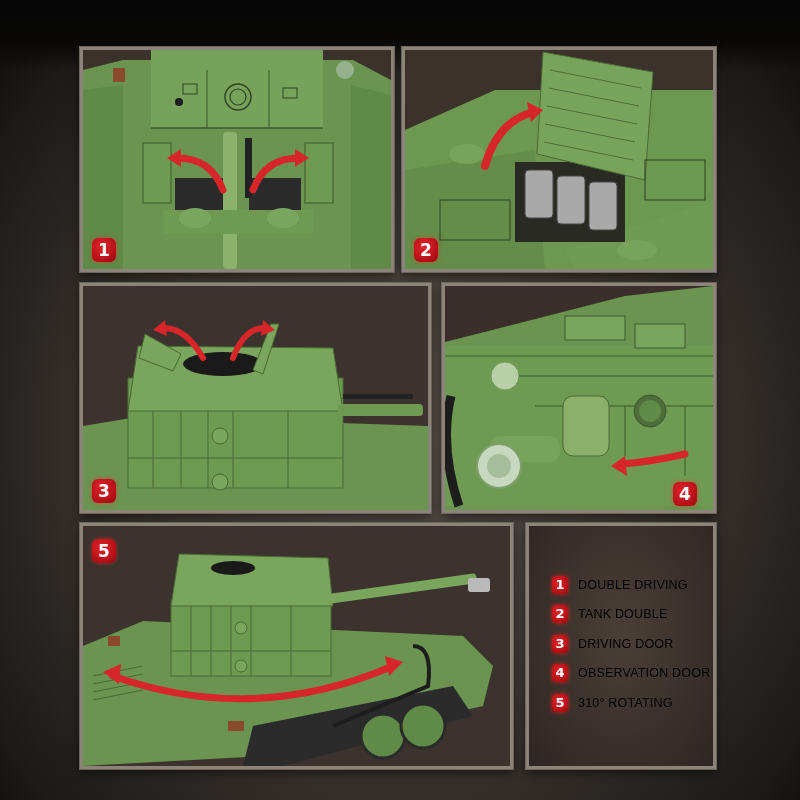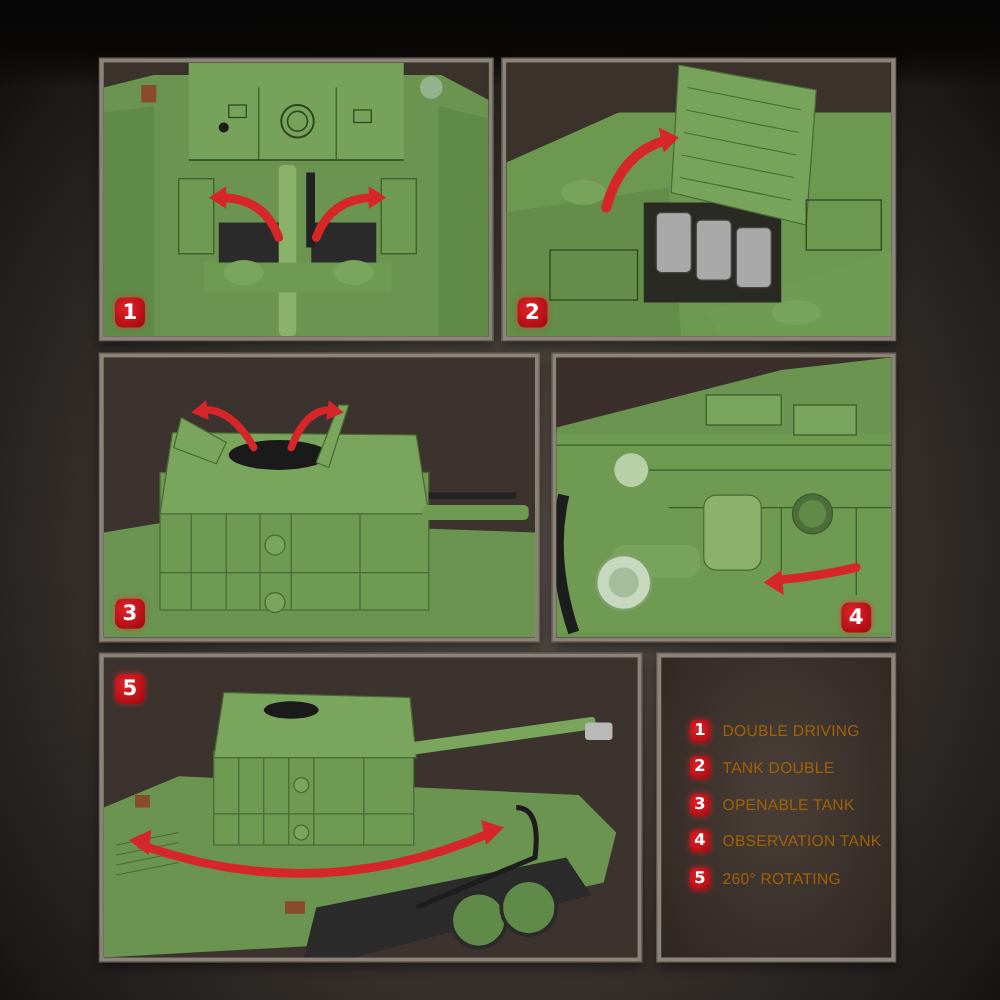--- a/index.html
+++ b/index.html
@@ -36,21 +36,21 @@
   }
   .legend-num {
     width: 16px; height: 18px; border-radius: 4px;
     background: radial-gradient(circle at 40% 40%, #e0242a 0%, #b30f16 70%, #8a0a10 100%);
     box-shadow: 0 0 5px rgba(230,30,30,0.8);
     color: #fff; font-weight: bold; font-size: 13px; line-height: 18px; text-align: center;
     font-family: "DejaVu Sans", sans-serif;
     margin-right: 10px;
   }
   .legend-label {
-    color: #a16207; font-size: 12.5px; letter-spacing: 0.2px;
+    color: #000000; font-size: 12.5px; letter-spacing: 0.2px;
     font-family: "Liberation Sans", sans-serif;
     text-align: center;
   }
   svg { display: block; }
 </style>
 </head>
 <body>
 
 <div class="top-fade"></div>
 
@@ -220,23 +220,23 @@
   <div class="legend-row">
     <span class="legend-num">1</span>
     <span class="legend-label">DOUBLE DRIVING</span>
   </div>
   <div class="legend-row">
     <span class="legend-num">2</span>
     <span class="legend-label">TANK DOUBLE</span>
   </div>
   <div class="legend-row">
     <span class="legend-num">3</span>
-    <span class="legend-label">OPENABLE TANK</span>
+    <span class="legend-label">DRIVING DOOR</span>
   </div>
   <div class="legend-row">
     <span class="legend-num">4</span>
-    <span class="legend-label">OBSERVATION TANK</span>
+    <span class="legend-label">OBSERVATION DOOR</span>
   </div>
   <div class="legend-row">
     <span class="legend-num">5</span>
-    <span class="legend-label">260° ROTATING</span>
+    <span class="legend-label">310° ROTATING</span>
   </div>
 </div>
 
 </body></html>

